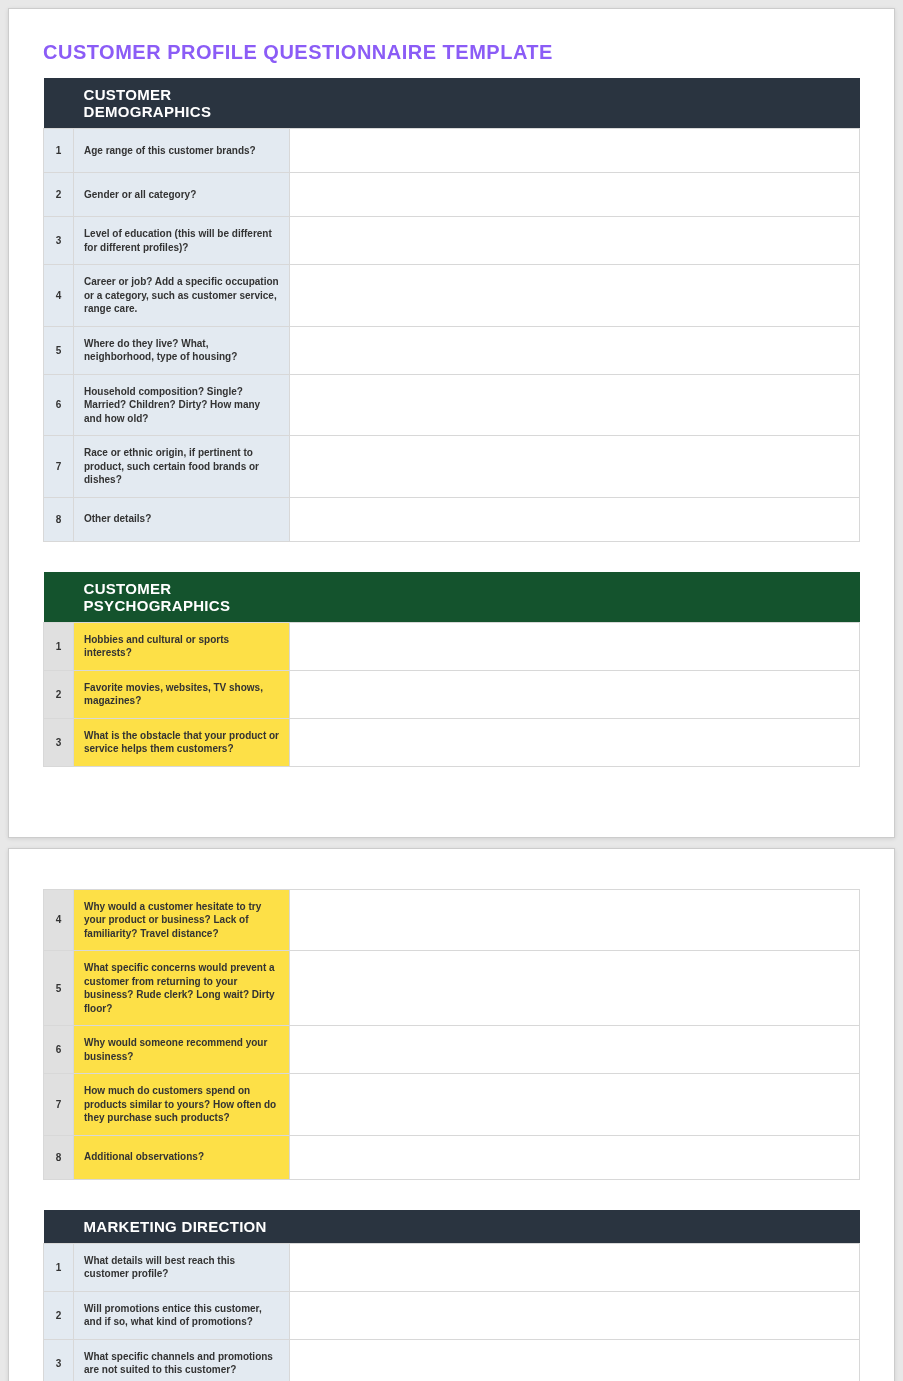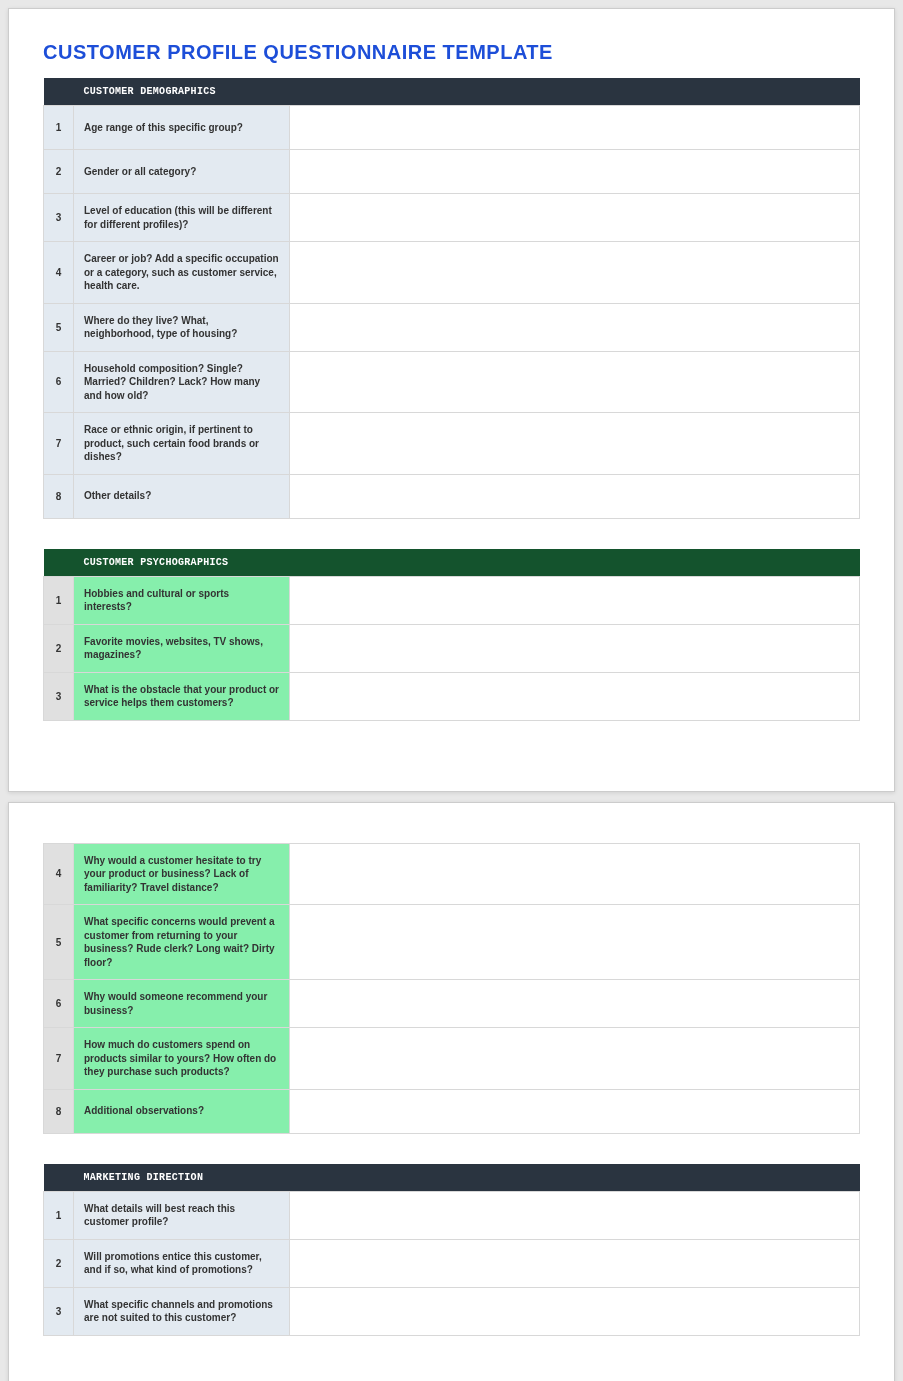--- a/index.html
+++ b/index.html
@@ -10,43 +10,42 @@
     width: 903px;
   }
   .page {
     background: #fff;
     border: 1px solid #ccc;
     box-shadow: 0 1px 4px rgba(0,0,0,0.1);
     margin-bottom: 10px;
     padding: 32px 34px 40px 34px;
   }
   .doc-title {
-    color: #1d4ed8;
+    color: #8b5cf6;
     font-size: 20px;
     font-weight: bold;
     letter-spacing: 0.5px;
     margin-bottom: 14px;
   }
   table.section {
     width: 100%;
     border-collapse: collapse;
     margin-bottom: 30px;
   }
   table.section th.num-head {
     width: 30px;
   }
   table.section th.q-head {
     width: 195px;
     text-align: left;
     padding: 8px 10px;
     color: #fff;
-    font-size: 10px;
+    font-size: 15px;
     font-weight: bold;
     letter-spacing: 0.3px;
-    font-family: Liberation Mono, monospace;
   }
   table.section th.a-head {
     text-align: left;
   }
   .dark th { background: #2a3440; }
   .gray th { background: #14532d; }
   table.section td {
     border: 1px solid #d8d8d8;
     font-size: 10px;
     font-weight: bold;
@@ -61,21 +60,21 @@
     font-weight: bold;
     font-size: 10px;
     background: #e3eaf1;
   }
   .gray-body td.num { background: #e0e0e0; }
   td.question {
     width: 216px;
     background: #e3eaf1;
     line-height: 1.35;
   }
-  .gray-body td.question { background: #86efac; margin-left: 44px; }
+  .gray-body td.question { background: #fde047; margin-left: 44px; }
   td.answer {
     background: #fff;
     font-weight: normal;
   }
   
   td.num { border-right: 1px solid #cfd6dd; }
 </style>
 </head>
 <body>
 
@@ -86,46 +85,46 @@
     <thead>
       <tr>
         <th class="num-head"></th>
         <th class="q-head">CUSTOMER DEMOGRAPHICS</th>
         <th class="a-head"></th>
       </tr>
     </thead>
     <tbody>
       <tr>
         <td class="num">1</td>
-        <td class="question">Age range of this specific group?</td>
+        <td class="question">Age range of this customer brands?</td>
         <td class="answer"></td>
       </tr>
       <tr>
         <td class="num">2</td>
         <td class="question">Gender or all category?</td>
         <td class="answer"></td>
       </tr>
       <tr>
         <td class="num">3</td>
         <td class="question">Level of education (this will be different for different profiles)?</td>
         <td class="answer"></td>
       </tr>
       <tr>
         <td class="num">4</td>
-        <td class="question">Career or job? Add a specific occupation or a category, such as customer service, health care.</td>
+        <td class="question">Career or job? Add a specific occupation or a category, such as customer service, range care.</td>
         <td class="answer"></td>
       </tr>
       <tr>
         <td class="num">5</td>
         <td class="question">Where do they live? What, neighborhood, type of housing?</td>
         <td class="answer"></td>
       </tr>
       <tr>
         <td class="num">6</td>
-        <td class="question">Household composition? Single? Married? Children? Lack? How many and how old?</td>
+        <td class="question">Household composition? Single? Married? Children? Dirty? How many and how old?</td>
         <td class="answer"></td>
       </tr>
       <tr>
         <td class="num">7</td>
         <td class="question">Race or ethnic origin, if pertinent to product, such certain food brands or dishes?</td>
         <td class="answer"></td>
       </tr>
       <tr>
         <td class="num">8</td>
         <td class="question">Other details?</td>

